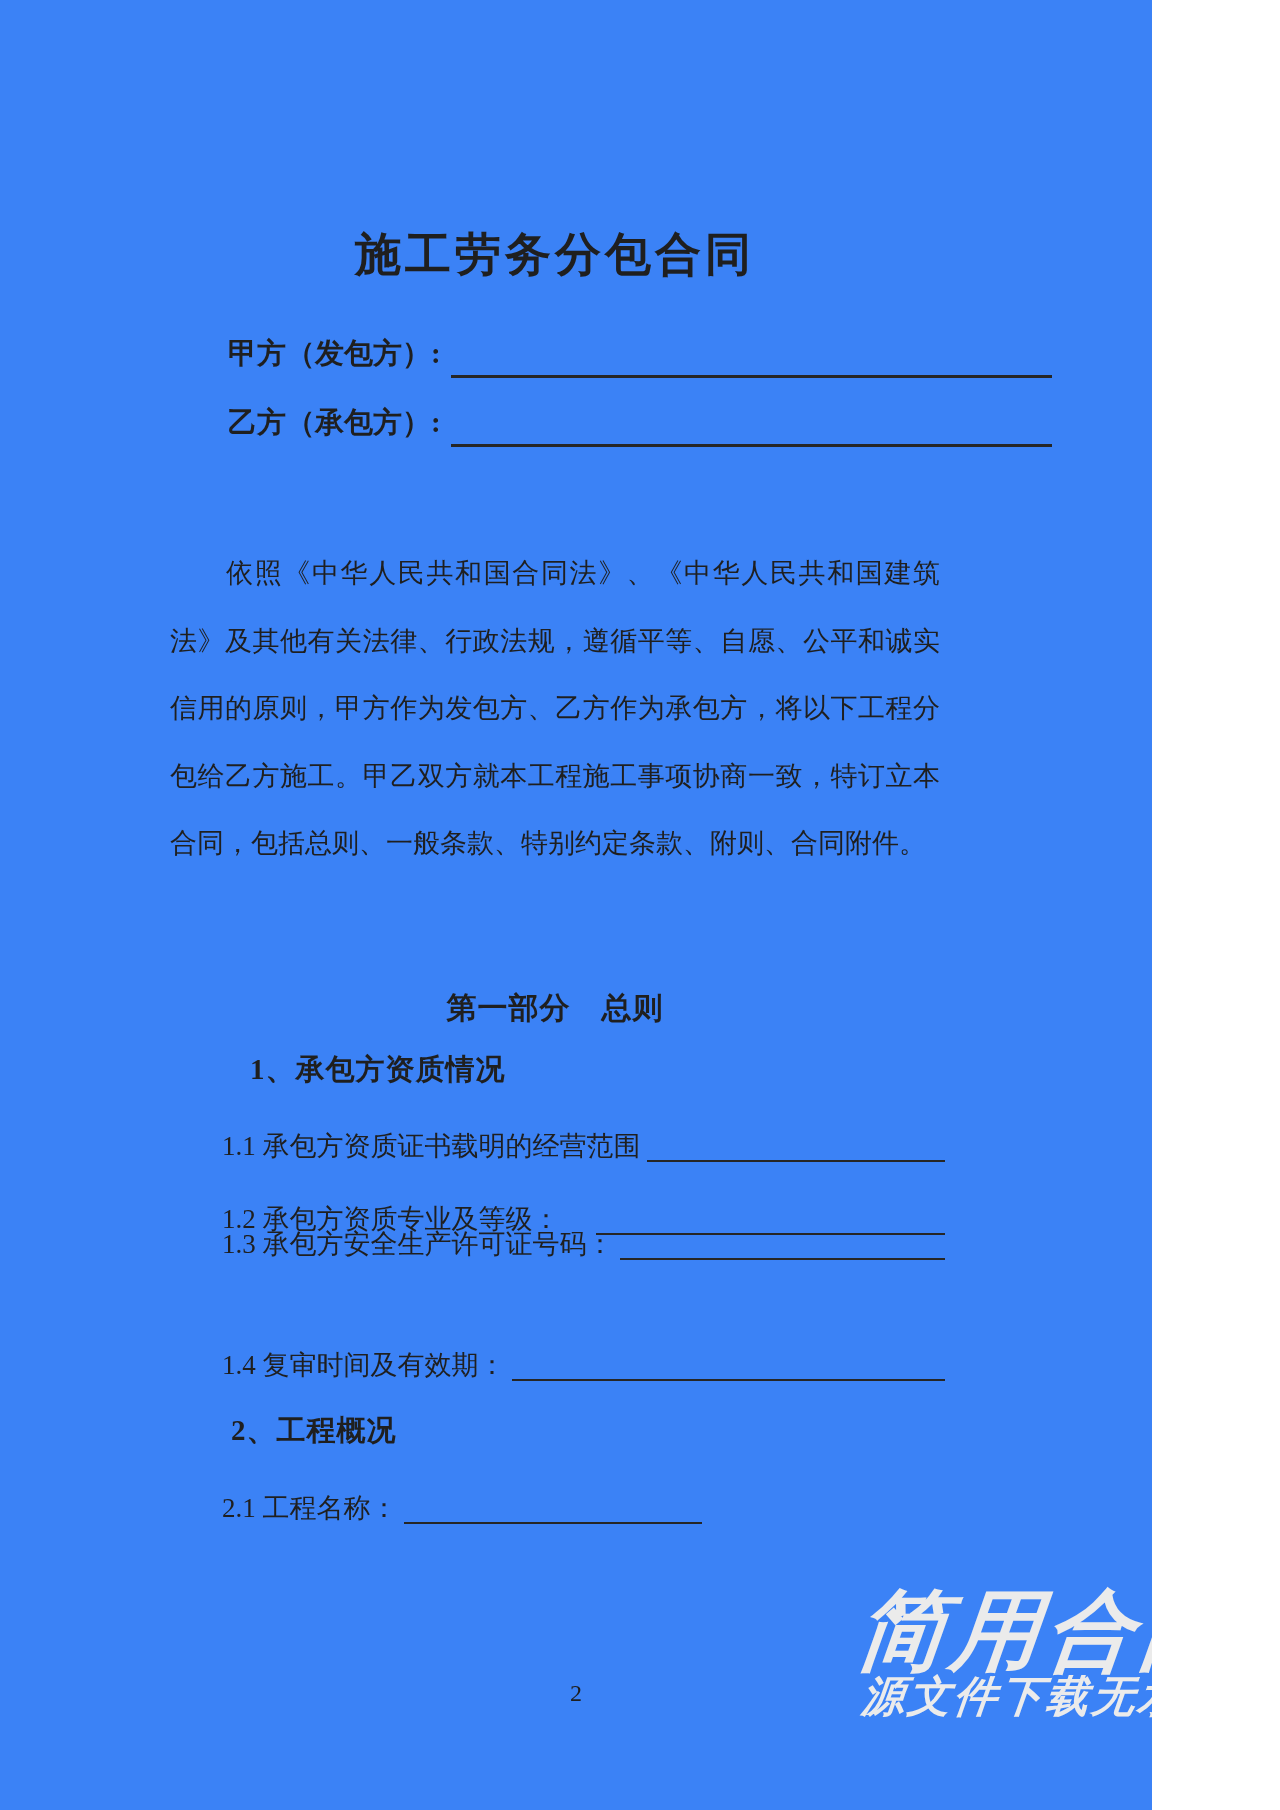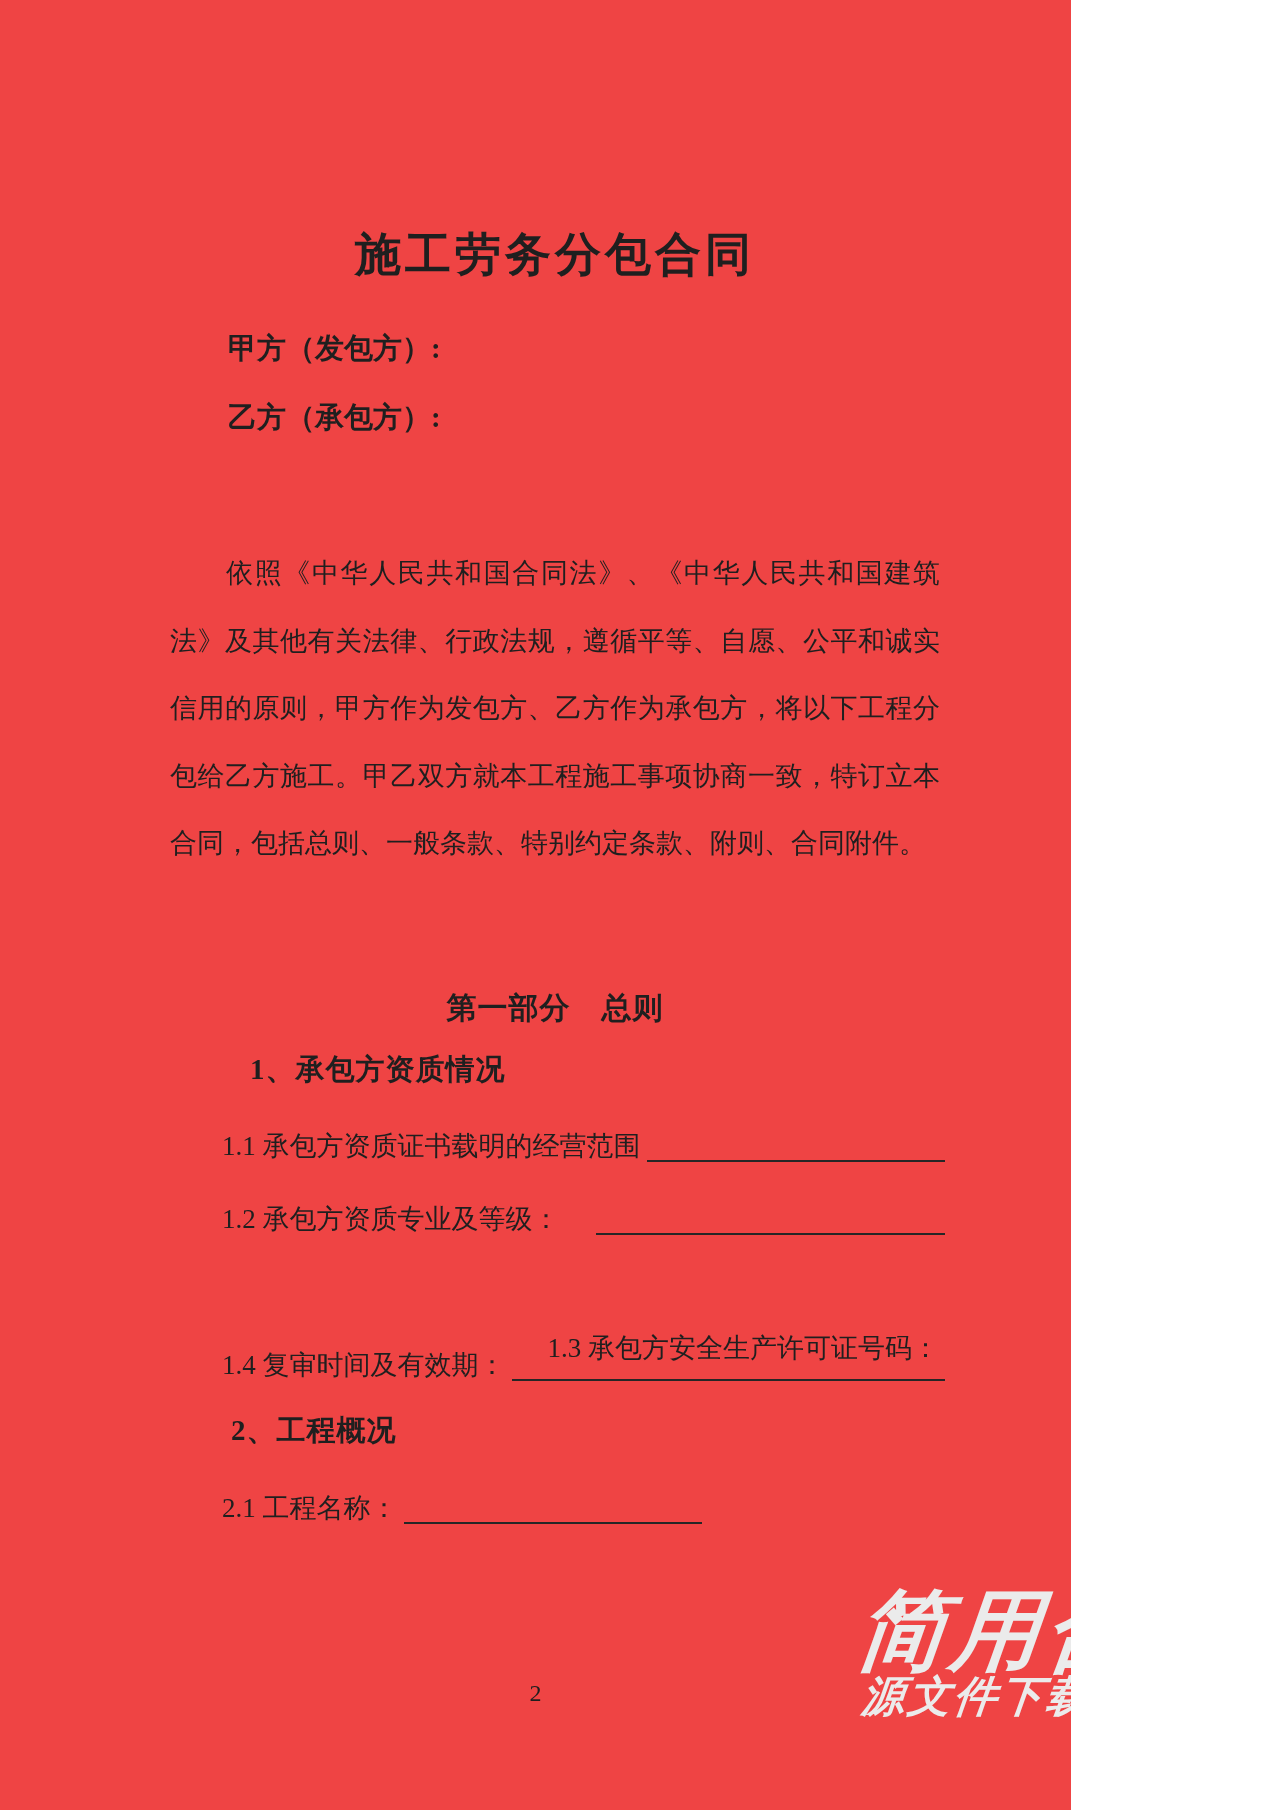--- a/index.html
+++ b/index.html
@@ -1,32 +1,32 @@
 <!DOCTYPE html>
 <html><head>
 <meta charset="utf-8">
 <style>
   html,body { margin:0; padding:0; background:#ffffff; }
   .page {
     position:relative;
-    width:1071px; height:1810px;
-    background:#ef4444;
+    width:1152px; height:1810px;
+    background:#3b82f6;
     font-family:"Liberation Serif", serif;
     color:#1f1f1f;
     overflow:hidden;
   }
   .doc-title {
     position:absolute; top:224px; left:170px; width:770px;
     text-align:center;
     font-size:46px; font-weight:700; letter-spacing:4px;
     white-space:nowrap;
   }
   .party-row {
     position:absolute; left:228px; width:824px; height:44px;
-    display:flex; align-items:flex-start;flex-direction:column;
+    display:flex; align-items:center;
   }
   .party-a { top:332px; }
   .party-b { top:401px; }
   .party-label {
     font-size:29px; font-weight:700; white-space:nowrap;
     padding-right:10px; line-height:1.15;
   }
   .party-blank { flex:1; border-bottom:3px solid #262626; height:100%; }
   .preamble {
     position:absolute; top:540px; left:170px; width:770px;
@@ -44,21 +44,21 @@
     letter-spacing:1px;
   }
   .sec-1 { top:1050px;margin-left:28px; }
   .sec-2 { top:1411px;margin-left:9px; }
   .item-row {
     position:absolute; left:222px; width:723px; height:44px;
     display:flex; align-items:flex-end;
   }
   .item-1 { top:1118px; }
   .item-2 { top:1191px;gap:30px; }
-  .item-3 { top:1332px;flex-direction:column; }
+  .item-3 { top:1216px; }
   .item-4 { top:1337px; }
   .item-5 { top:1480px; width:480px;text-align:center; }
   .item-6 { top:1552px; width:474px; }
   .item-label {
     font-size:27px; white-space:nowrap; padding-right:6px; line-height:1.2;
   }
   .item-blank { flex:1; border-bottom:2px solid #262626; height:100%; }
   .watermark-line1 {
     position:absolute; top:1572px; left:858px;
     font-family:"Liberation Sans", sans-serif;

